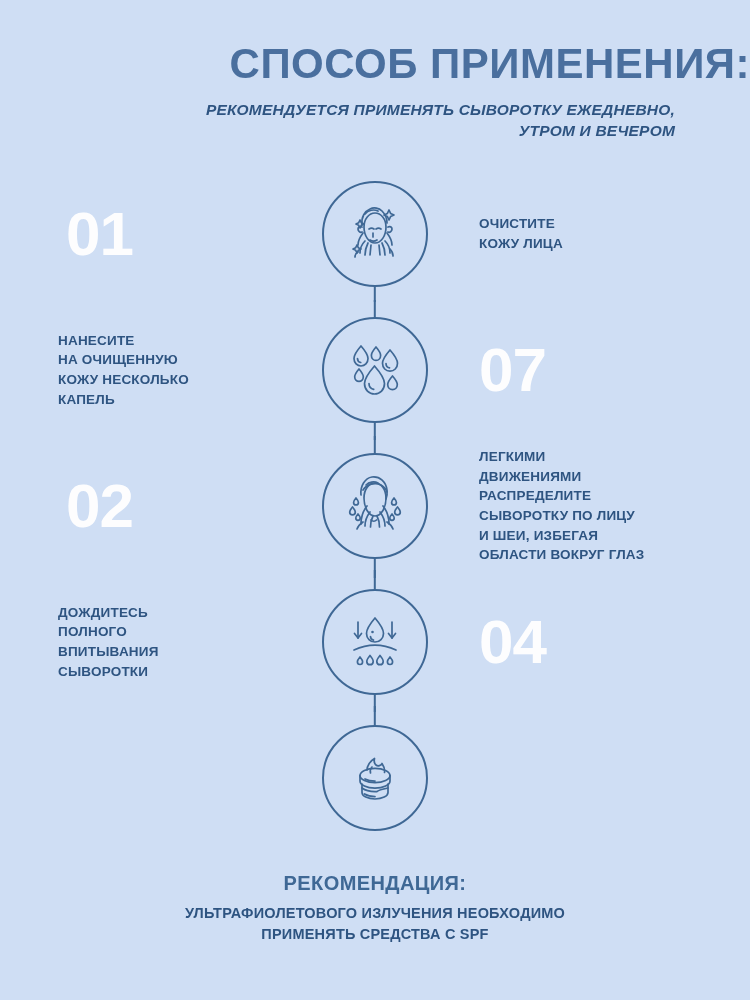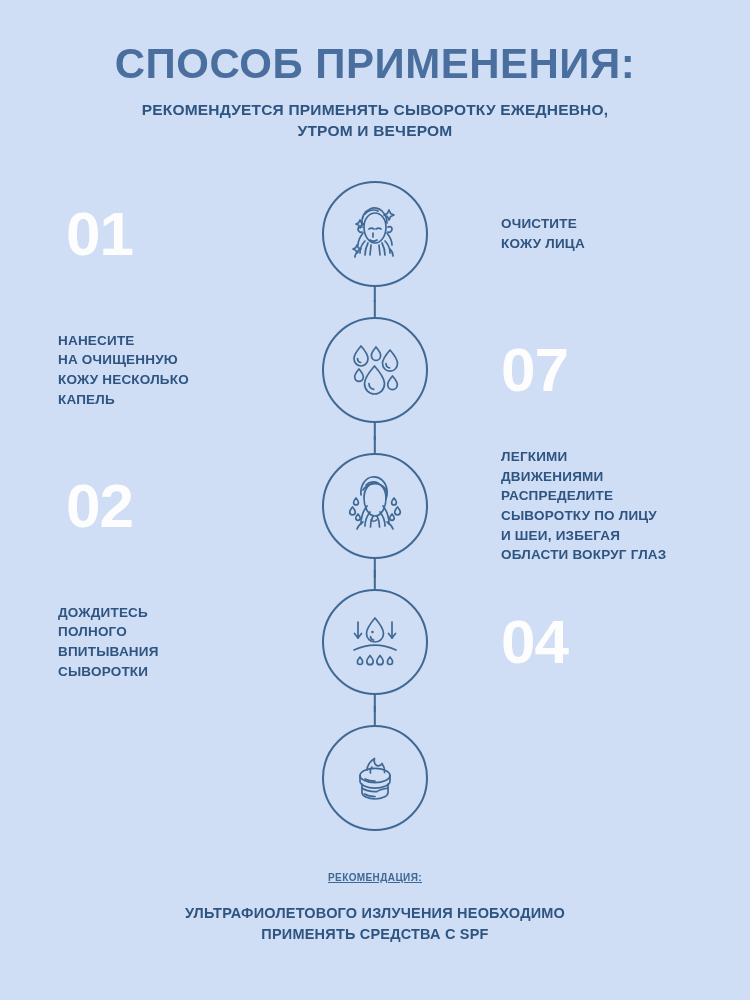--- a/index.html
+++ b/index.html
@@ -6,28 +6,28 @@
   body{
     width:750px;height:1000px;
     background:#cfdef4;
     font-family:"Liberation Sans","DejaVu Sans",sans-serif;
     overflow:hidden;
     position:relative;
   }
   .page{width:750px;height:1000px;position:relative;}
 
   
-  .header{padding-top:42px;text-align:center;}
+  .header{padding-top:42px;text-align:right;}
   .title{
     font-size:42px;font-weight:bold;letter-spacing:.5px;
     color:#4a6f9e;line-height:1.05;margin:0 0 14px 0;
   }
   .subtitle{
     font-size:15.5px;font-weight:bold;color:#2e5481;
-    line-height:1.35;letter-spacing:.2px;margin:0 auto;max-width:600px;
+    line-height:1.35;letter-spacing:.2px;margin:0 auto;max-width:600px;font-style:italic;
   }
 
   
   .steps{position:relative;margin-top:24px;}
   .step{
     position:relative;height:136px;
     display:flex;align-items:center;justify-content:center;
   }
   .step .center{
     position:relative;width:106px;height:106px;flex:0 0 106px;
@@ -48,42 +48,42 @@
     width:2.4px;background:#3f6895;z-index:1;
   }
 
   
   .slot{
     width:286px;flex:0 0 286px;
     display:flex;align-items:center;
     box-sizing:border-box;
   }
   .slot.left{justify-content:flex-start;padding-left:22px;}
-  .slot.right{justify-content:flex-start;padding-left:73px;}
+  .slot.right{justify-content:flex-start;padding-left:51px;}
 
   .num{
     font-size:62px;font-weight:bold;color:#ffffff;
     letter-spacing:-1px;line-height:1;
     opacity:.97;
   }
   .slot.left .num{padding-left:8px;}
 
   .desc{
     font-size:13.5px;font-weight:bold;color:#2e5481;
     line-height:1.45;letter-spacing:.2px;
   }
   .desc .em{color:#2e5481;font-weight:bold;}
 
   
   .footer{
     text-align:center;margin-top:26px;padding:0 60px;
   }
   .footer-title{
-    font-size:10px;font-weight:bold;color:#3f6895;
-    letter-spacing:.4px;margin-bottom:20px;text-decoration:underline;
+    font-size:20px;font-weight:bold;color:#3f6895;
+    letter-spacing:.4px;margin-bottom:8px;
   }
   .footer-text{
     font-size:14.5px;font-weight:bold;color:#2e5481;
     line-height:1.45;letter-spacing:.2px;
   }
 </style>
 </head>
 <body>
 
 <div class="page">

